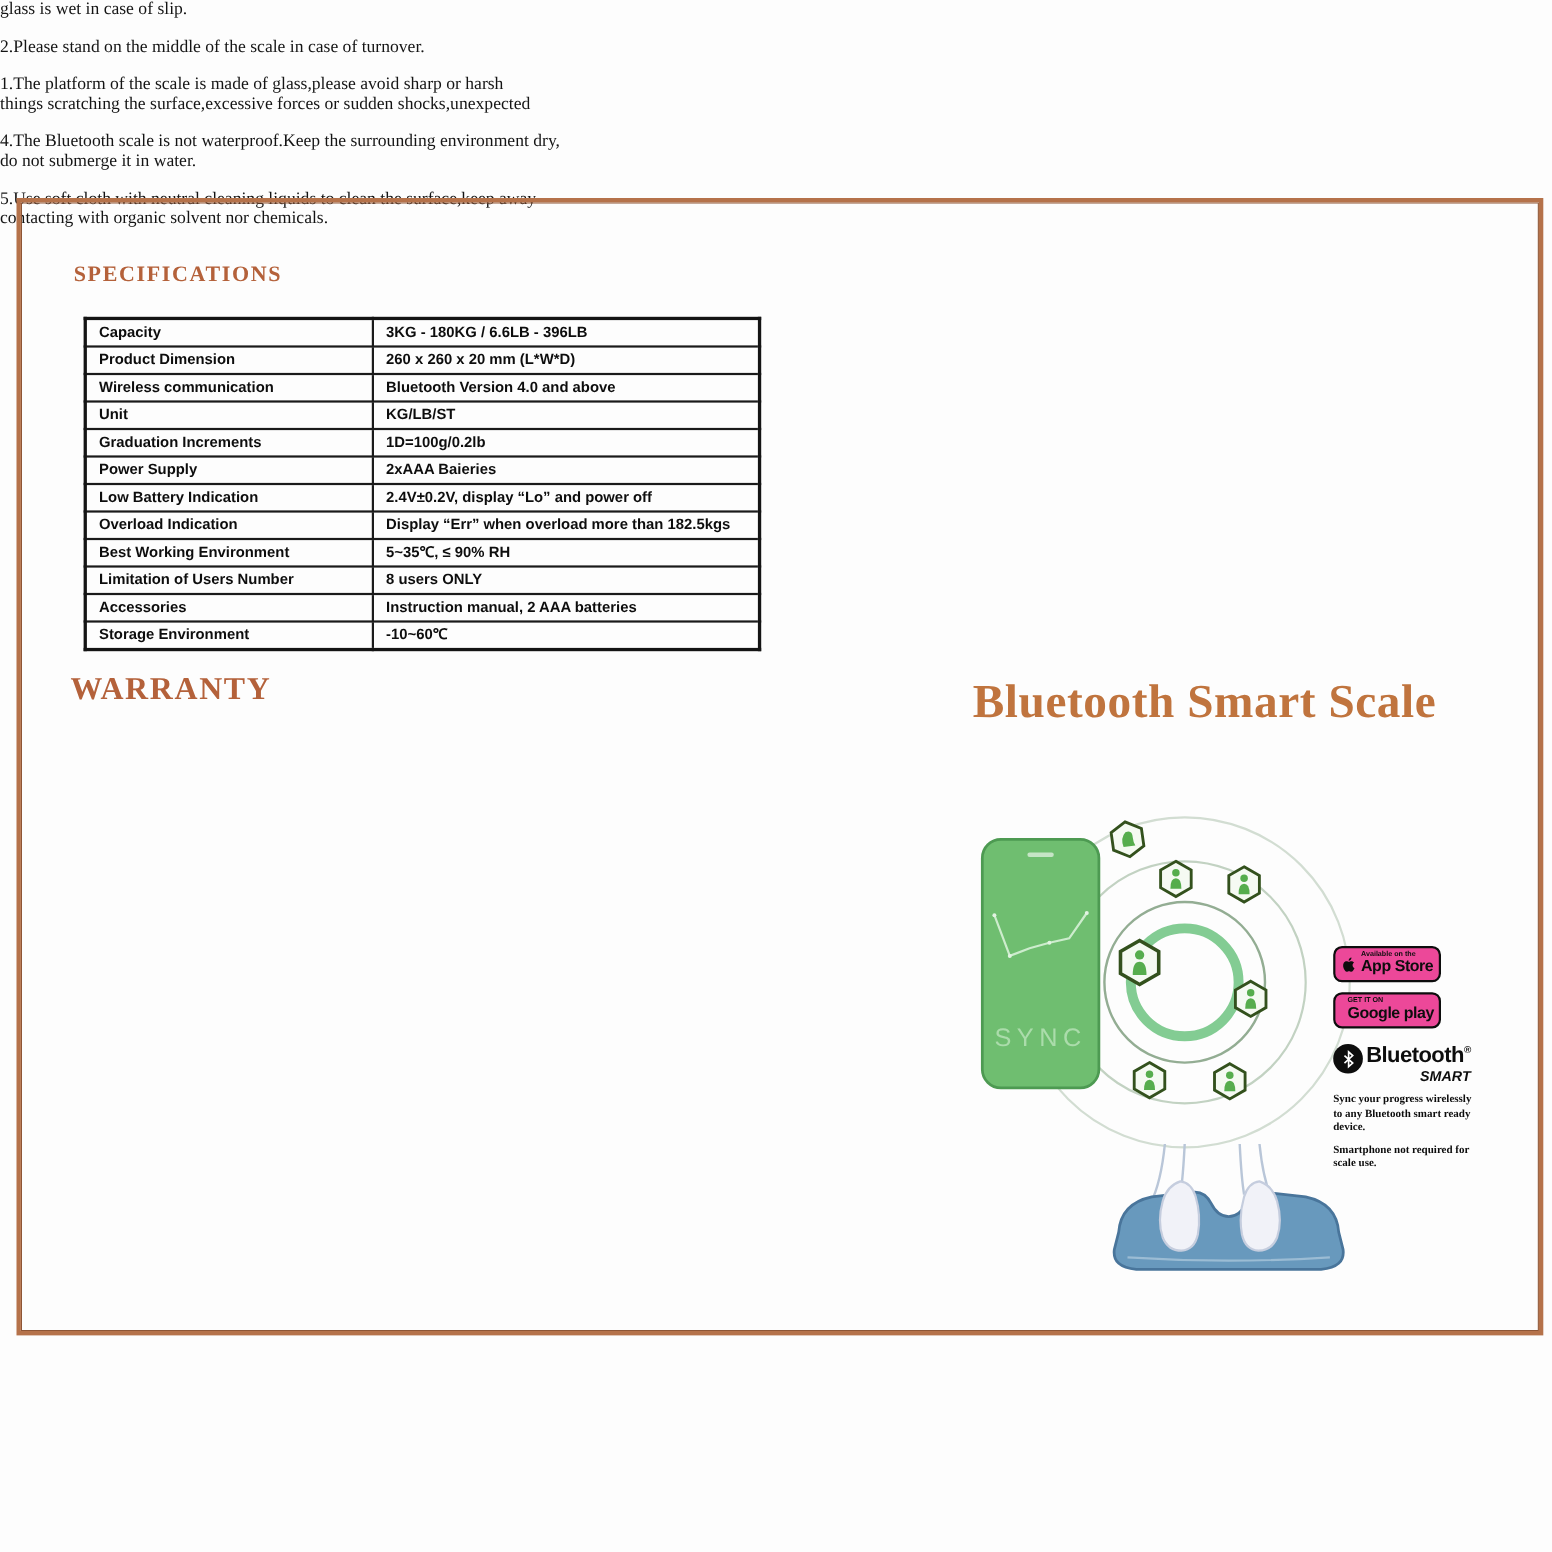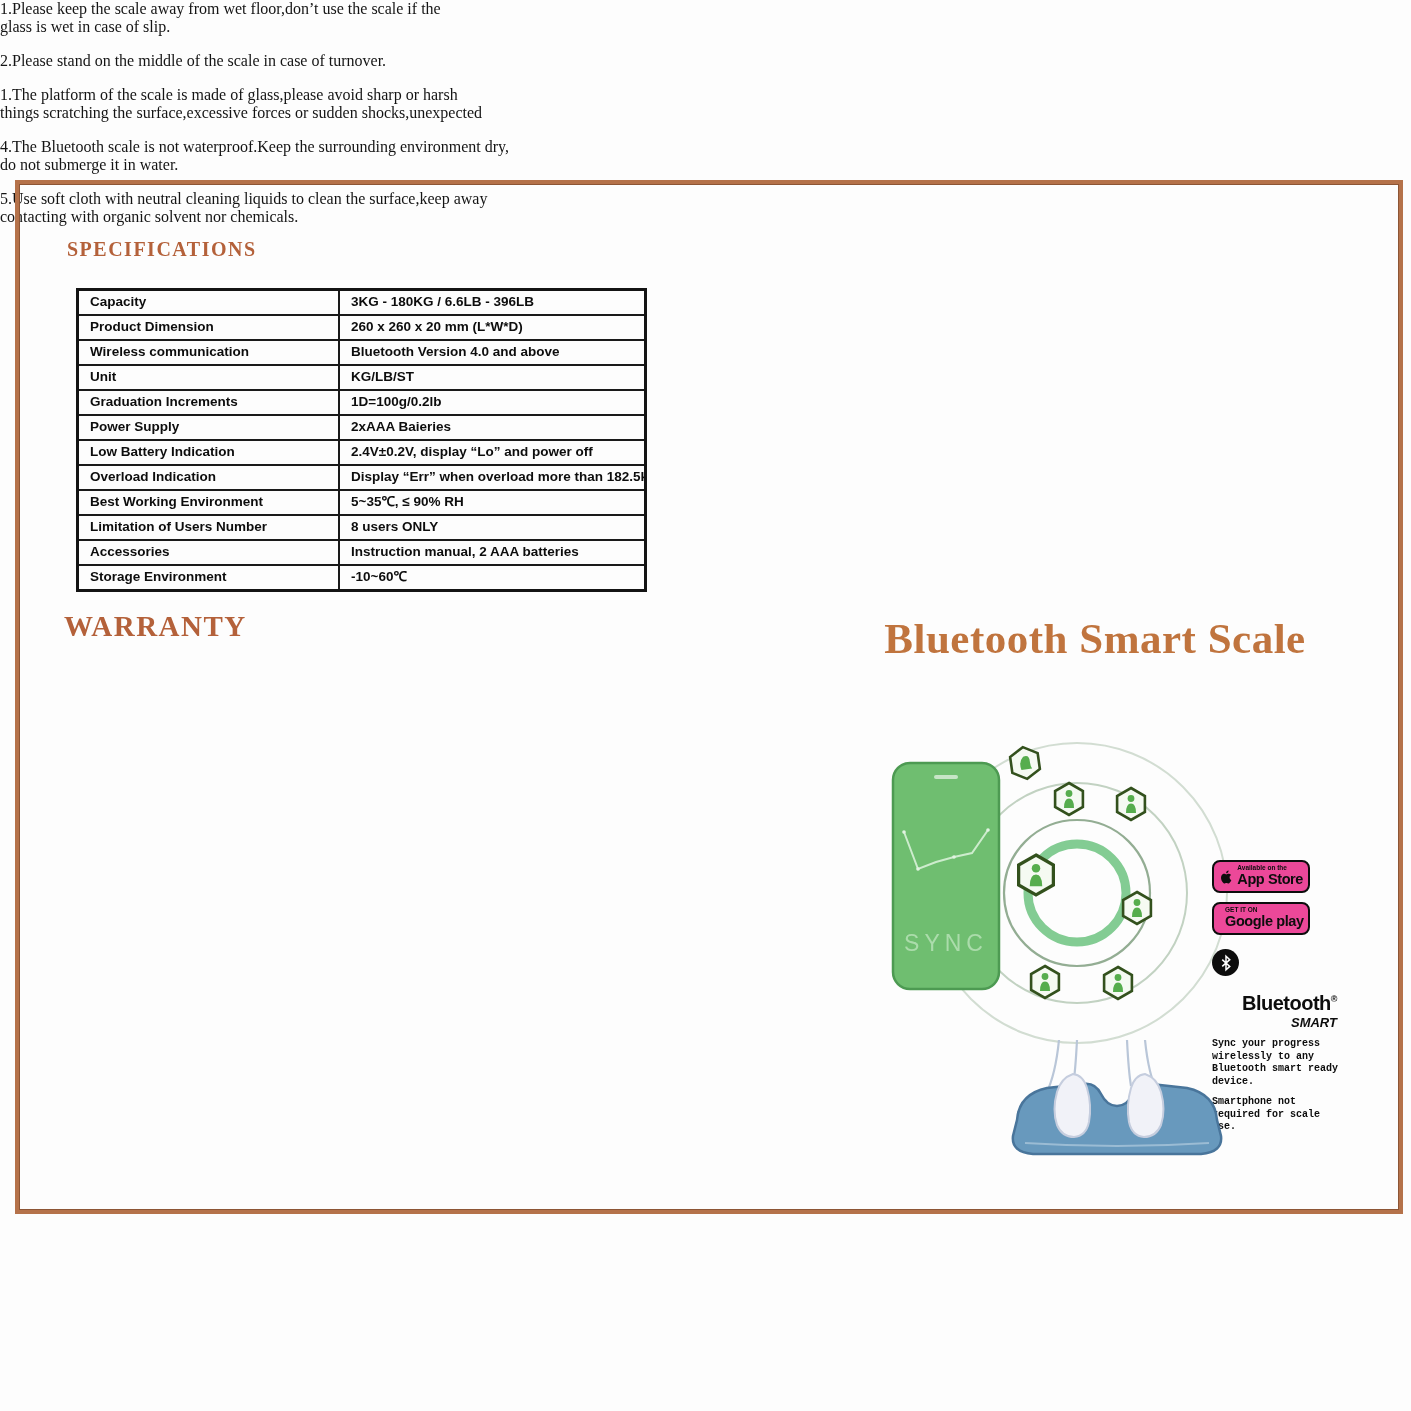--- a/index.html
+++ b/index.html
@@ -28,21 +28,21 @@
   .warranty-title { left:64px; top:610px; font-size:29px;text-align:center; }
 
   .product-title {
     position:absolute; left:855px; top:614px; width:480px; margin:0;
     text-align:center; font-family:"Liberation Serif", serif;
     font-weight:bold; font-size:43px; color:#c0743e; letter-spacing:0.5px;
   }
 
   
   .spec-table {
-    position:absolute; left:76px; top:288px; width:571px;
+    position:absolute; left:76px; top:288px; width:616px;
     border-collapse:collapse; table-layout:fixed;
     font-family:"Liberation Sans", sans-serif;
     font-size:13.5px; font-weight:bold; color:#0d0d0d;
     border:3px solid #141414;
   }
   .spec-table td {
     border:2px solid #1a1a1a; height:21px;
     padding:1px 8px 1px 11px; line-height:1.1;
     overflow:hidden; white-space:nowrap;
   }
@@ -71,27 +71,27 @@
   .badge-text { display:flex; flex-direction:column; line-height:1.05;
     font-family:"Liberation Sans", sans-serif; color:#0d0d0d; }
   .badge-tagline { font-size:6.5px; font-weight:bold; }
   .badge-name { font-size:14.5px; font-weight:bold; letter-spacing:-0.4px; white-space:nowrap; }
 
   .bt-row { display:flex; align-items:flex-start; gap:3px; margin:14px 0 8px 0; }
   .bt-circle { width:27px; height:27px; border-radius:50%; background:#0d0d0d;
     display:flex; align-items:center; justify-content:center; flex:none; }
   .bt-texts { display:flex; flex-direction:column; }
   .bt-name { font-family:"Liberation Sans", sans-serif; font-weight:bold;
-    font-size:20px; letter-spacing:-0.5px; color:#0d0d0d; line-height:1;margin-top:44px; }
+    font-size:20px; letter-spacing:-0.5px; color:#0d0d0d; line-height:1; }
   .bt-name sup { font-size:9px; }
   .bt-sub { font-family:"Liberation Sans", sans-serif; font-weight:bold;
     font-style:italic; font-size:13px; color:#0d0d0d; align-self:flex-end; margin-top:2px; }
   .bt-desc {
     width:128px; margin:0 0 8px 0;
-    font-family:Liberation Mono, monospace;
+    font-family:Liberation Serif, serif;
     font-size:10px; font-weight:bold; line-height:1.25; color:#0d0d0d;
   }
 </style>
 </head>
 <body>
 
 <div class="page">
 
   <div class="frame"></div>
 
@@ -147,21 +147,20 @@
           <td class="k">Storage Environment</td>
           <td class="v">-10~60℃</td>
         </tr>
     </tbody>
   </table>
 
   <h1 class="section-title warranty-title">WARRANTY</h1>
 
   <p class="warranty-item w1">
     </p>
-    <div>1.Please keep the scale away from wet floor,don’t use the scale if the</div>
     <div> glass is wet in case of slip.</div>
   <p></p>
   <p class="warranty-item w2">
     </p>
     <div>2.Please stand on the middle of the scale in case of turnover.</div>
   <p></p>
   <p class="warranty-item w3">
     </p>
     <div>1.The platform of the scale is made of glass,please avoid sharp or harsh</div>
     <div>things scratching the surface,excessive forces or sudden shocks,unexpected</div>

